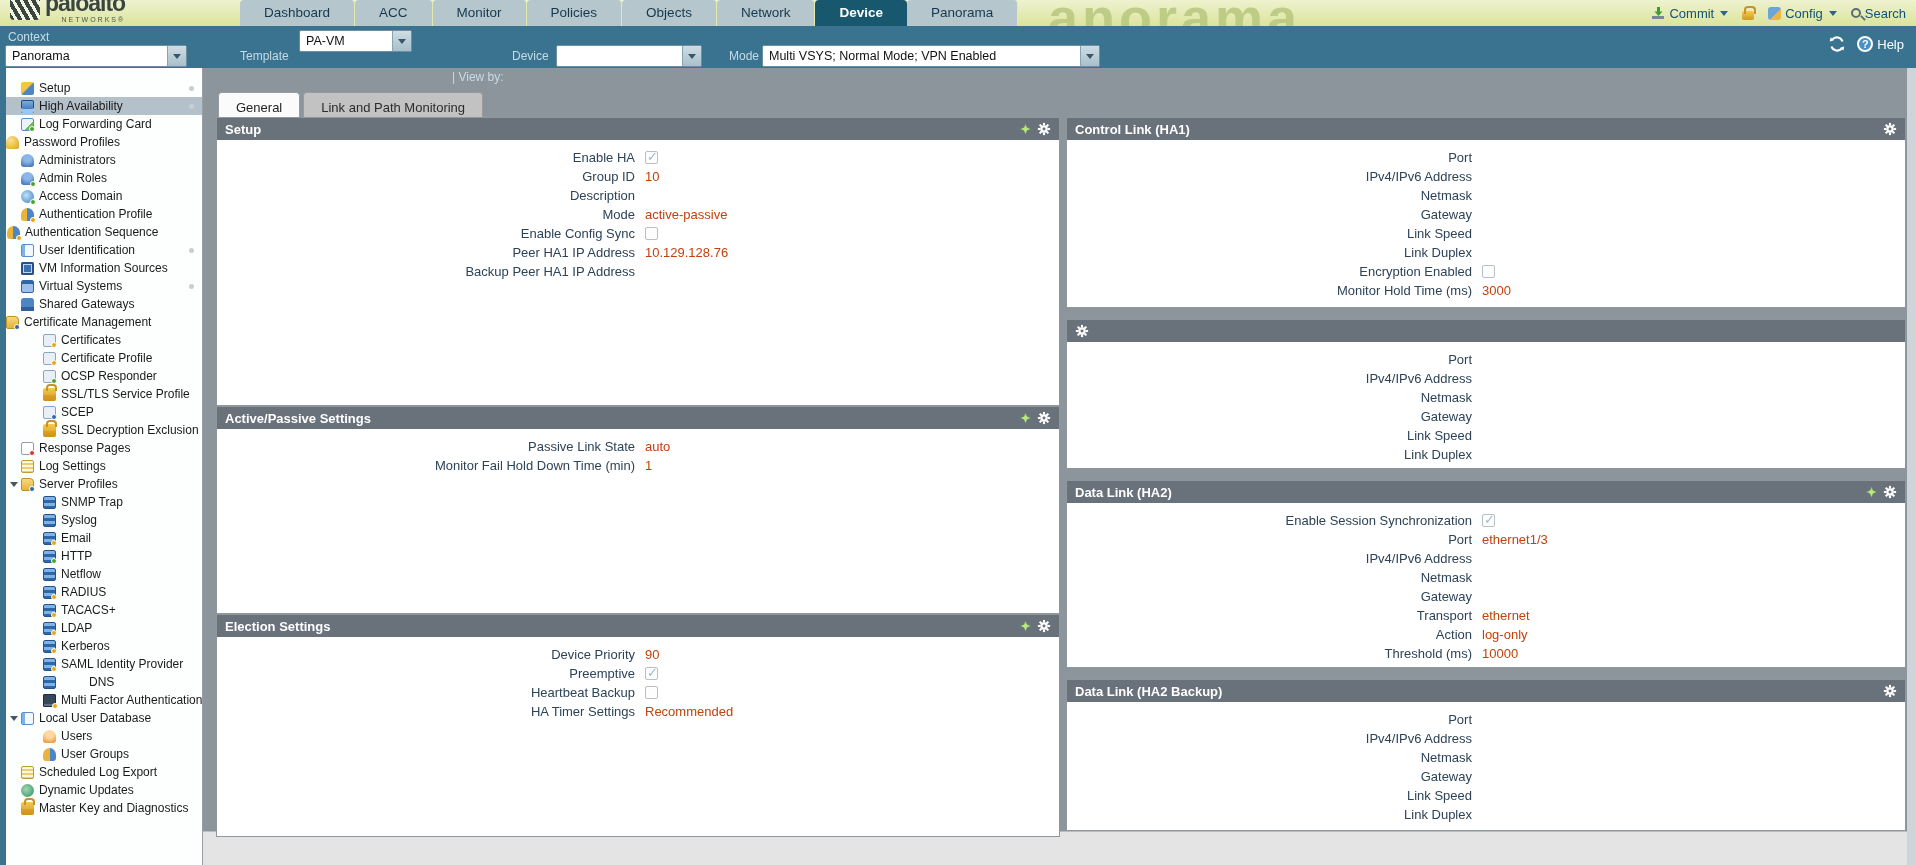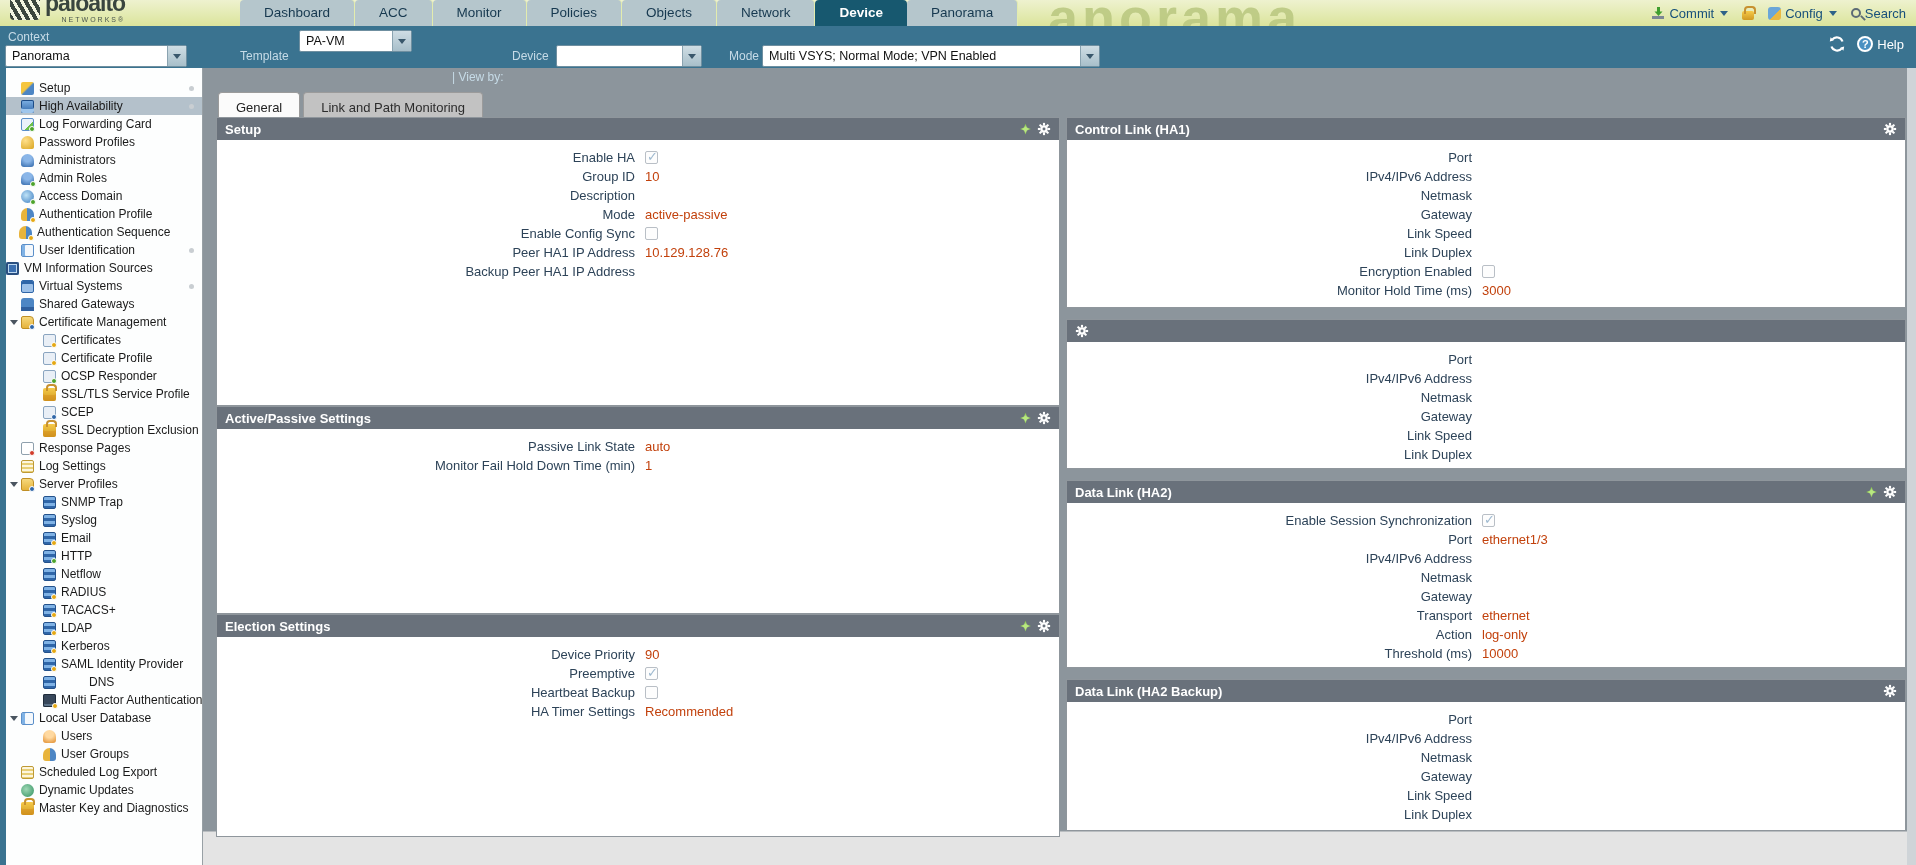--- a/index.html
+++ b/index.html
@@ -213,21 +213,21 @@
         <span class="ic ic-ha"></span>
         <span>High Availability</span>
         <span class="s-dot"></span>
       </div>
       <div class="s-row" style="padding-left: 15px;">
         <span class="ic ic-doc">
           <span class="bdg bdg-green"></span>
         </span>
         <span>Log Forwarding Card</span>
       </div>
-      <div class="s-row" style="padding-left: 15px;">
+      <div class="s-row" style="">
         <span class="ic ic-key"></span>
         <span>Password Profiles</span>
       </div>
       <div class="s-row" style="padding-left: 15px;">
         <span class="ic ic-person"></span>
         <span>Administrators</span>
       </div>
       <div class="s-row" style="padding-left: 15px;">
         <span class="ic ic-person">
           <span class="bdg bdg-green"></span>
@@ -239,45 +239,45 @@
           <span class="bdg bdg-green"></span>
         </span>
         <span>Access Domain</span>
       </div>
       <div class="s-row" style="padding-left: 15px;">
         <span class="ic ic-people">
           <span class="bdg bdg-gold"></span>
         </span>
         <span>Authentication Profile</span>
       </div>
-      <div class="s-row" style="padding-left: 13px;">
+      <div class="s-row" style="padding-left: 1px;">
         <span class="ic ic-people">
           <span class="bdg bdg-gold"></span>
         </span>
         <span>Authentication Sequence</span>
       </div>
       <div class="s-row" style="padding-left: 15px;">
         <span class="ic ic-idcard"></span>
         <span>User Identification</span>
         <span class="s-dot"></span>
       </div>
-      <div class="s-row" style="">
+      <div class="s-row" style="padding-left: 15px;">
         <span class="ic ic-monitor"></span>
         <span>VM Information Sources</span>
       </div>
       <div class="s-row" style="padding-left: 15px;">
         <span class="ic ic-screens"></span>
         <span>Virtual Systems</span>
         <span class="s-dot"></span>
       </div>
       <div class="s-row" style="padding-left: 15px;">
         <span class="ic ic-gateway"></span>
         <span>Shared Gateways</span>
       </div>
-      <div class="s-row" style="padding-left: 15px;">
+      <div class="s-row" style="">
         <span class="s-tri"></span>
         <span class="ic ic-folder">
           <span class="bdg bdg-blue"></span>
         </span>
         <span>Certificate Management</span>
       </div>
       <div class="s-row" style="padding-left: 37px;">
         <span class="ic ic-cert">
           <span class="bdg bdg-gold"></span>
         </span>

